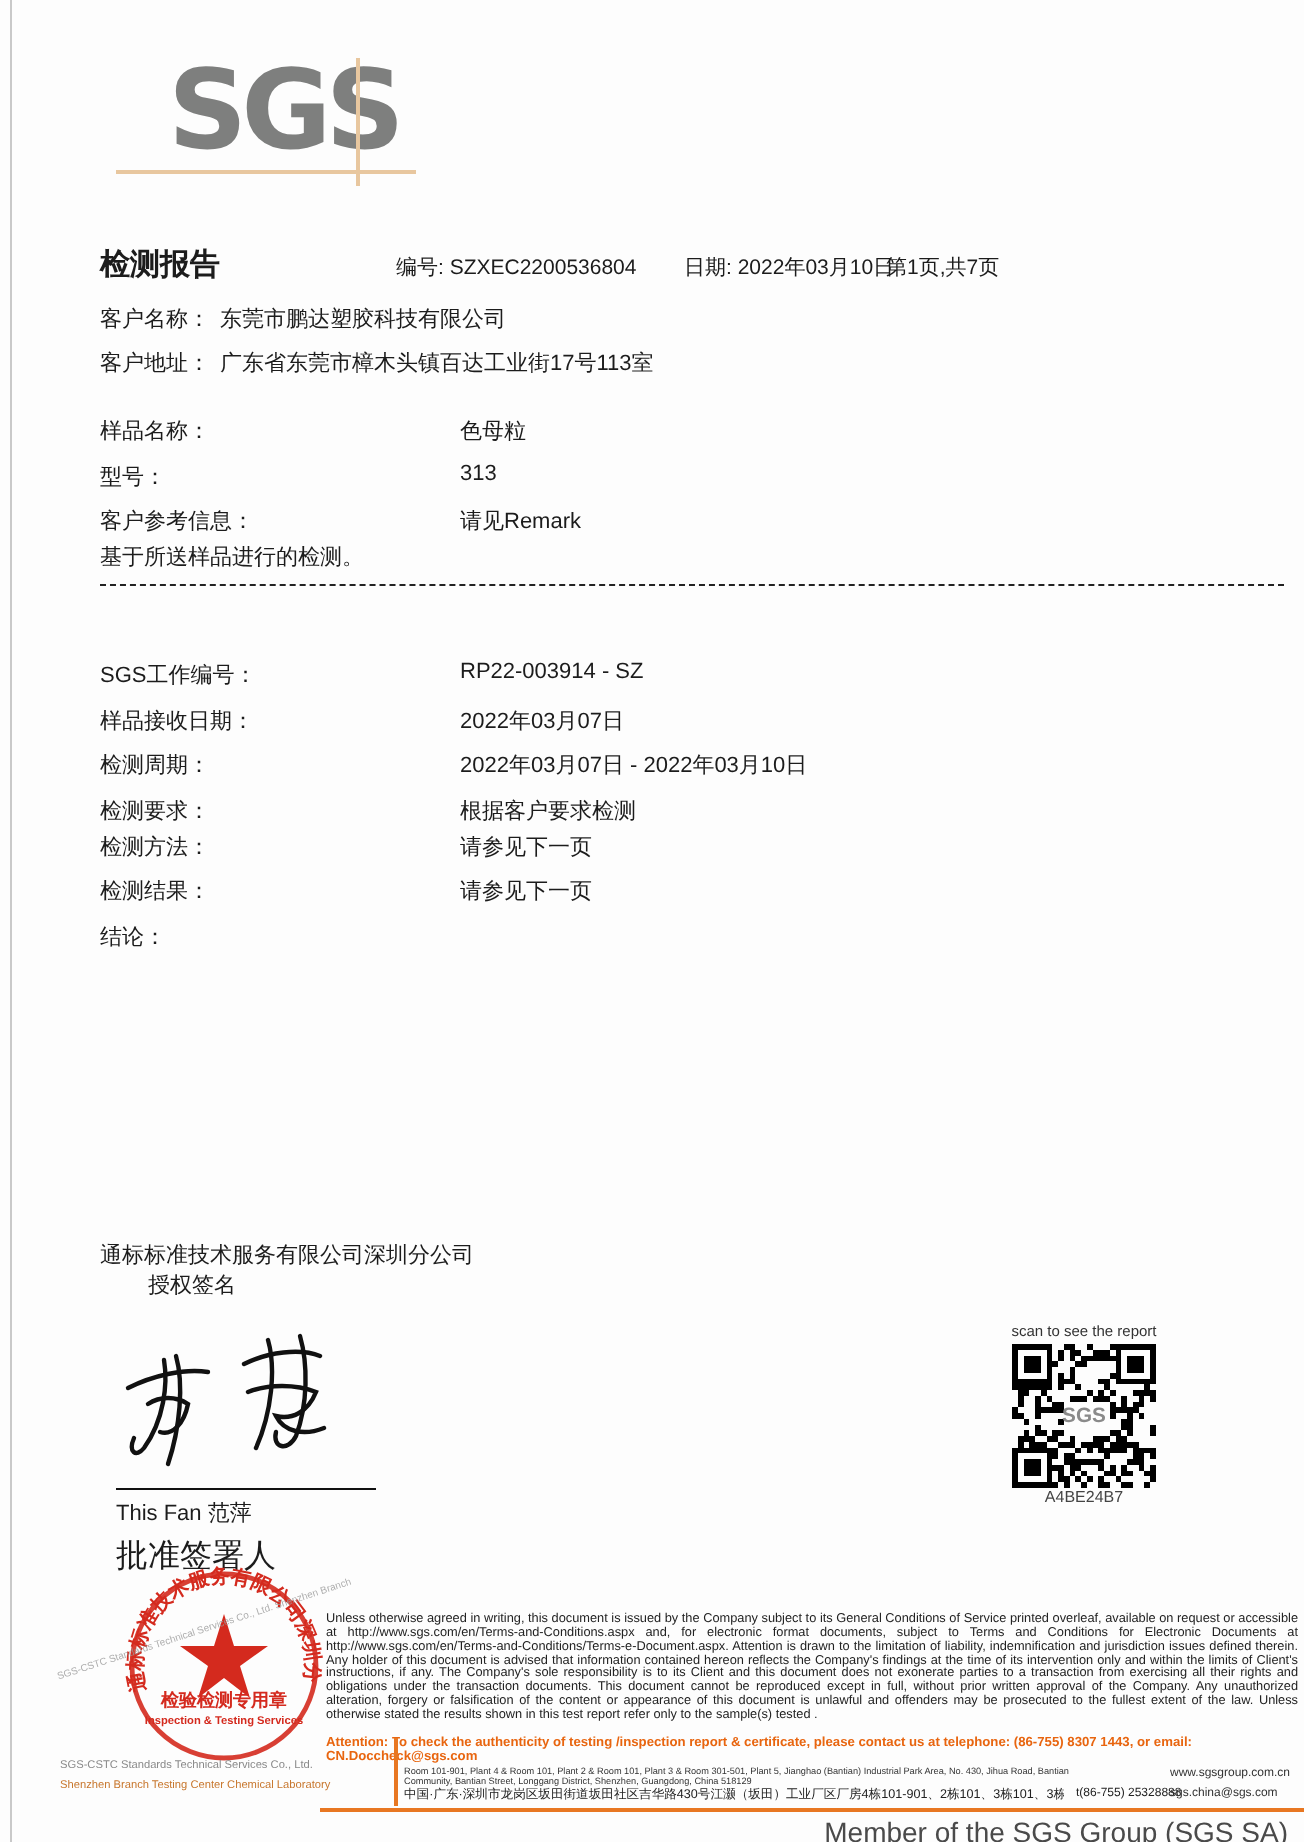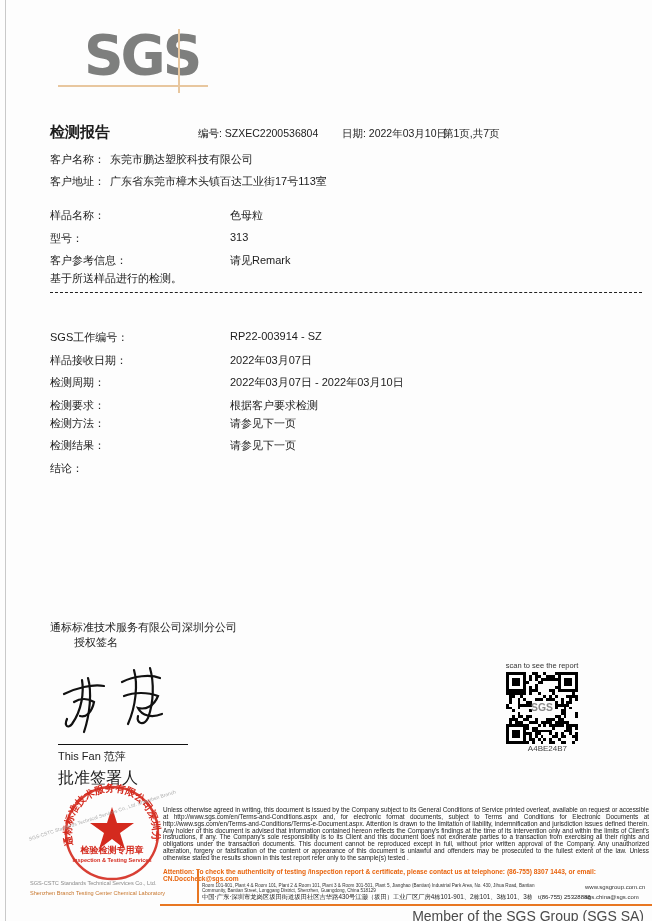--- a/index.html
+++ b/index.html
@@ -43,21 +43,21 @@
   .sig-company { left:50px; top:620px; font-size:11px; }
   .sig-auth    { left:50px; top:635px; font-size:11px;margin-left:24px; }
   .sig-draw    { left:58px; top:658px; }
   .sig-line    { left:58px; top:744px; width:130px; border-top:1.5px solid #111; }
   .sig-name    { left:58px; top:749px; font-size:11px; }
   .sig-role    { left:58px; top:768px; font-size:16px; }
 
   
   .qr-caption { left:500px; top:661px; width:84px; text-align:center; font-size:7.5px; color:#333; }
   .qr-box  { left:506px; top:672px; width:72px; height:72px; }
-  .qr-code { left:483px; top:744px; width:84px; text-align:right; font-size:8px; color:#444; }
+  .qr-code { left:500px; top:744px; width:84px; text-align:center; font-size:8px; color:#444; }
 
   
   .stamp-wrap { left:60px; top:781px; width:104px; height:104px; }
   .stamp-watermark { left:28px; top:836px; width:170px; font-size:5px; color:#9a9a9a;
     transform:rotate(-18deg); transform-origin:left top; opacity:.8; }
   .co-line1 { left:30px; top:880px; font-size:5.6px; color:#8a8a8a; white-space:nowrap; }
   .co-line2 { left:30px; top:890px; font-size:5.6px; color:#c8772e; white-space:nowrap; }
 
   .disclaimer { left:163px; top:807px; width:486px; font-size:6.4px; line-height:6.85px;
     color:#222; text-align:justify; }

